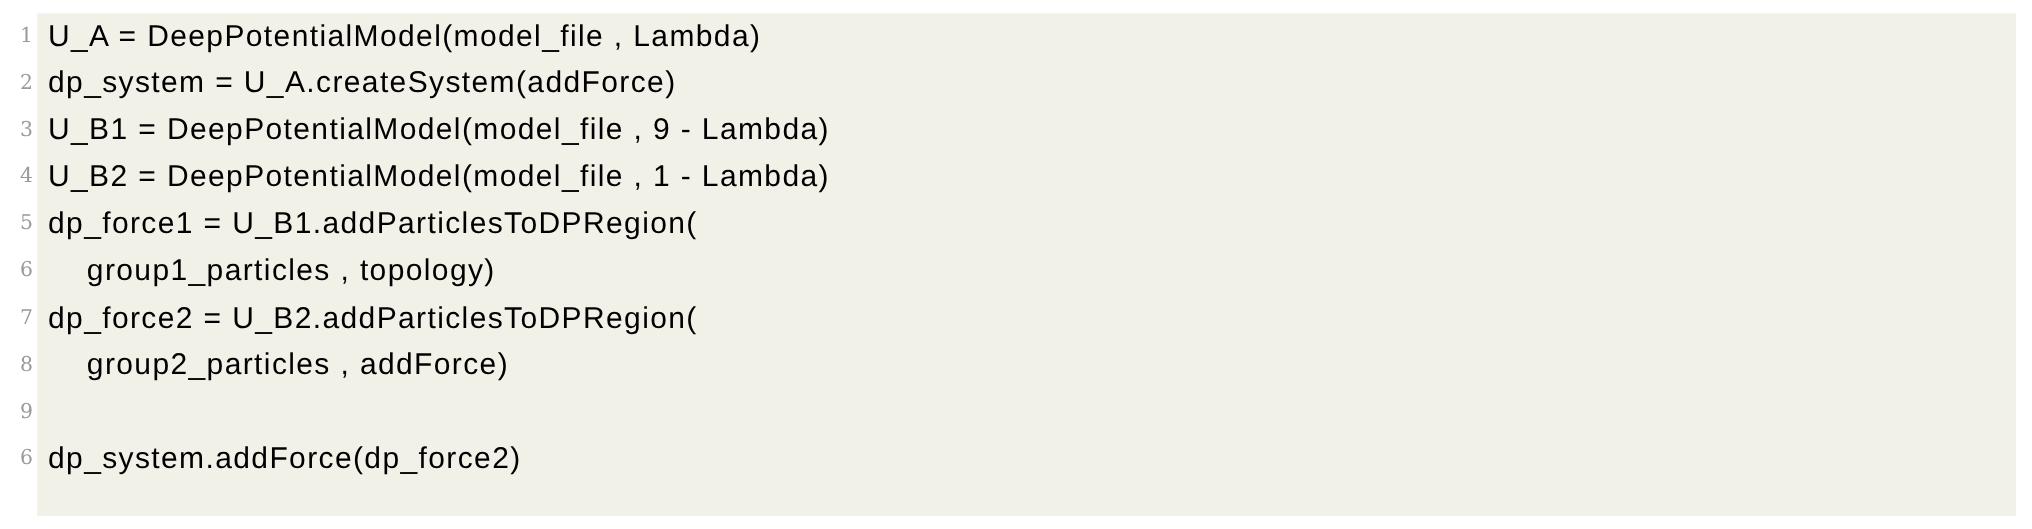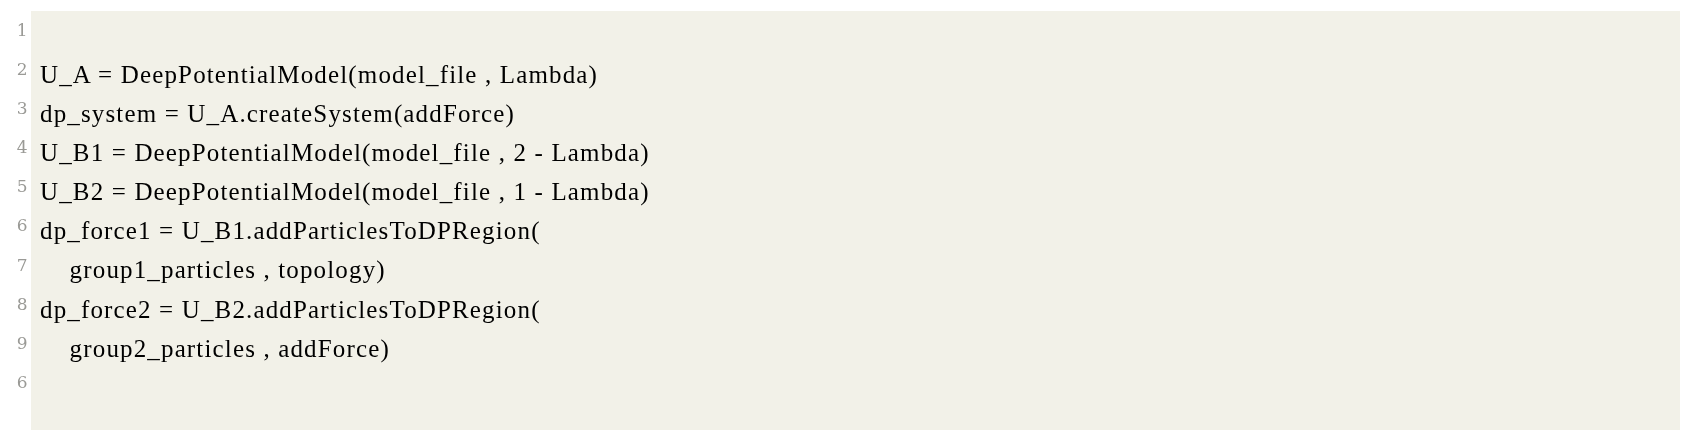--- a/index.html
+++ b/index.html
@@ -57,27 +57,26 @@
     font-size: 17px;
     line-height: 39.1px;
     letter-spacing: 0.5px;
   }
 
   .linetext {
     position: absolute;
     left: 40px;
     top: 0;
     color: #000000;
-    font-family: Liberation Serif, serif;
+    font-family: Liberation Sans, sans-serif;
     font-size: 25px;
     line-height: 39.1px;
     letter-spacing: 1.15px;
     white-space: pre;
     font-weight: 400;
-    margin-top: 44px;
   }
 </style>
 </head>
 <body>
 
 <div id="listing">
 
   <div class="code-bg"></div>
 
   <div class="code-rows">
@@ -87,21 +86,21 @@
       <span class="linetext">U_A = DeepPotentialModel(model_file , Lambda)</span>
     </div>
 
     <div class="code-line">
       <span class="lineno">2</span>
       <span class="linetext">dp_system = U_A.createSystem(addForce)</span>
     </div>
 
     <div class="code-line">
       <span class="lineno">3</span>
-      <span class="linetext">U_B1 = DeepPotentialModel(model_file , 2 - Lambda)</span>
+      <span class="linetext">U_B1 = DeepPotentialModel(model_file , 9 - Lambda)</span>
     </div>
 
     <div class="code-line">
       <span class="lineno">4</span>
       <span class="linetext">U_B2 = DeepPotentialModel(model_file , 1 - Lambda)</span>
     </div>
 
     <div class="code-line">
       <span class="lineno">5</span>
       <span class="linetext">dp_force1 = U_B1.addParticlesToDPRegion(</span>
@@ -121,16 +120,17 @@
       <span class="lineno">8</span>
       <span class="linetext">    group2_particles , addForce)</span>
     </div>
 
     <div class="code-line">
       <span class="lineno">9</span>
     </div>
 
     <div class="code-line">
       <span class="lineno">6</span>
+      <span class="linetext">dp_system.addForce(dp_force2)</span>
     </div>
 
   </div>
 </div>
 
 </body></html>

